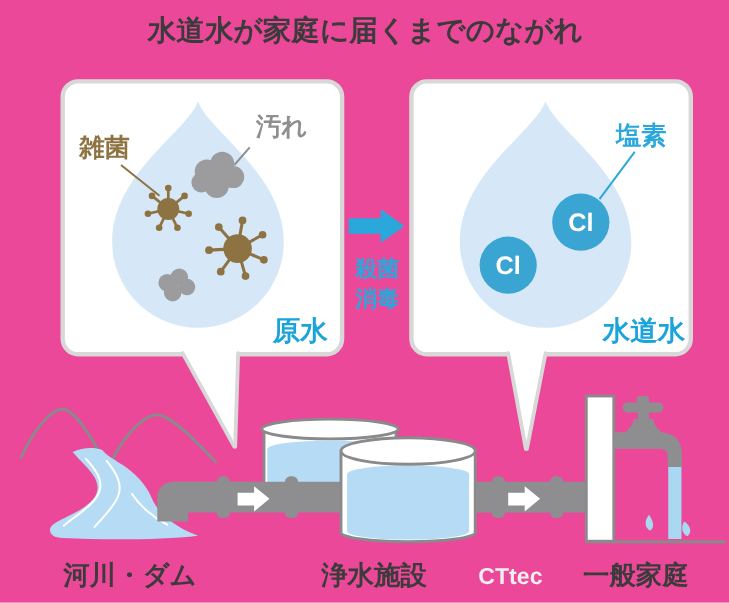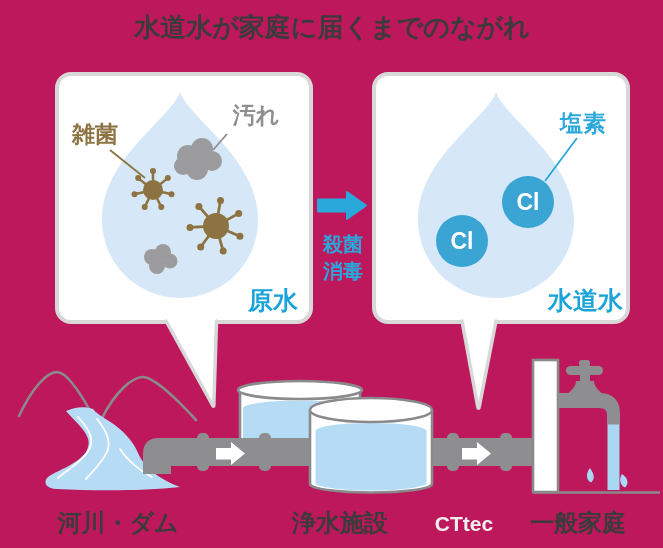--- a/index.html
+++ b/index.html
@@ -1,16 +1,16 @@
 <!DOCTYPE html>
 <html><head>
 <meta charset="utf-8">
 <style>
   html,body{margin:0;padding:0;background:#ffffff;}
-  .canvas{position:relative;width:663px;height:548px;background:#be185d;overflow:hidden;}
+  .canvas{position:relative;width:663px;height:548px;background:#ec4899;overflow:hidden;}
   svg{display:block;font-family:"Liberation Sans","DejaVu Sans",sans-serif;}
   text{user-select:none;}
 </style>
 </head>
 <body>
 
 <div class="canvas">
 <svg width="663" height="548" viewBox="0 0 663 548" xmlns="http://www.w3.org/2000/svg">
 
   <text x="332" y="36" font-size="26" font-weight="700" fill="#3b3b3b" text-anchor="middle">水道水が家庭に届くまでのながれ</text>

